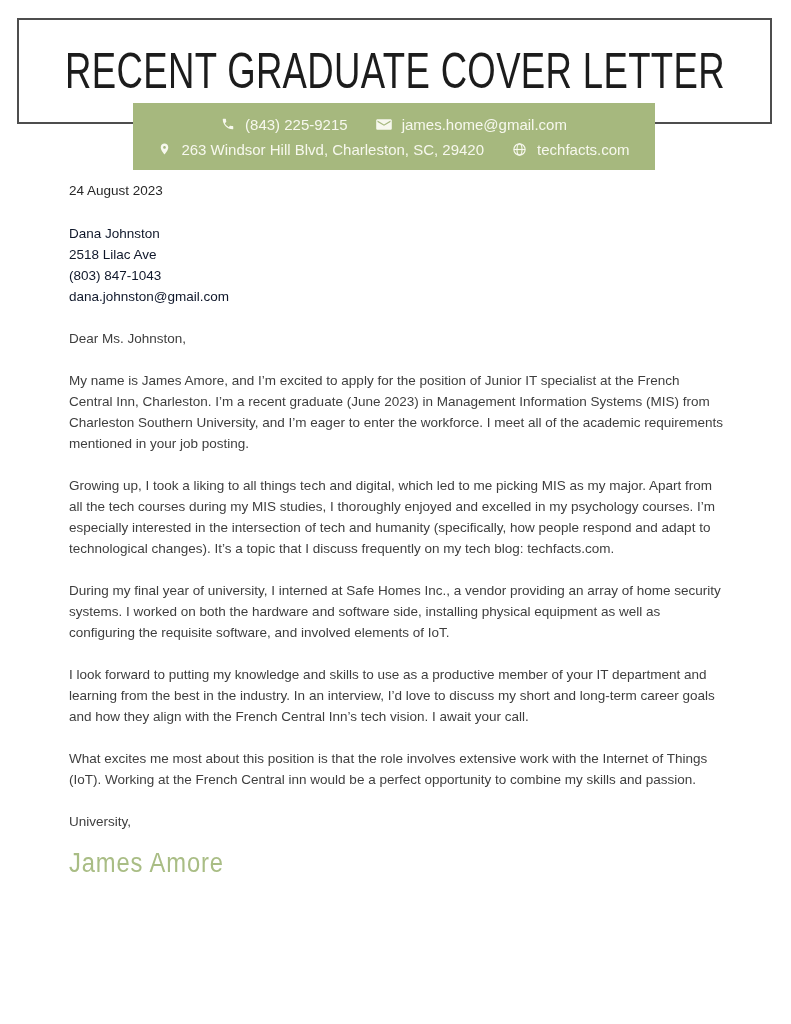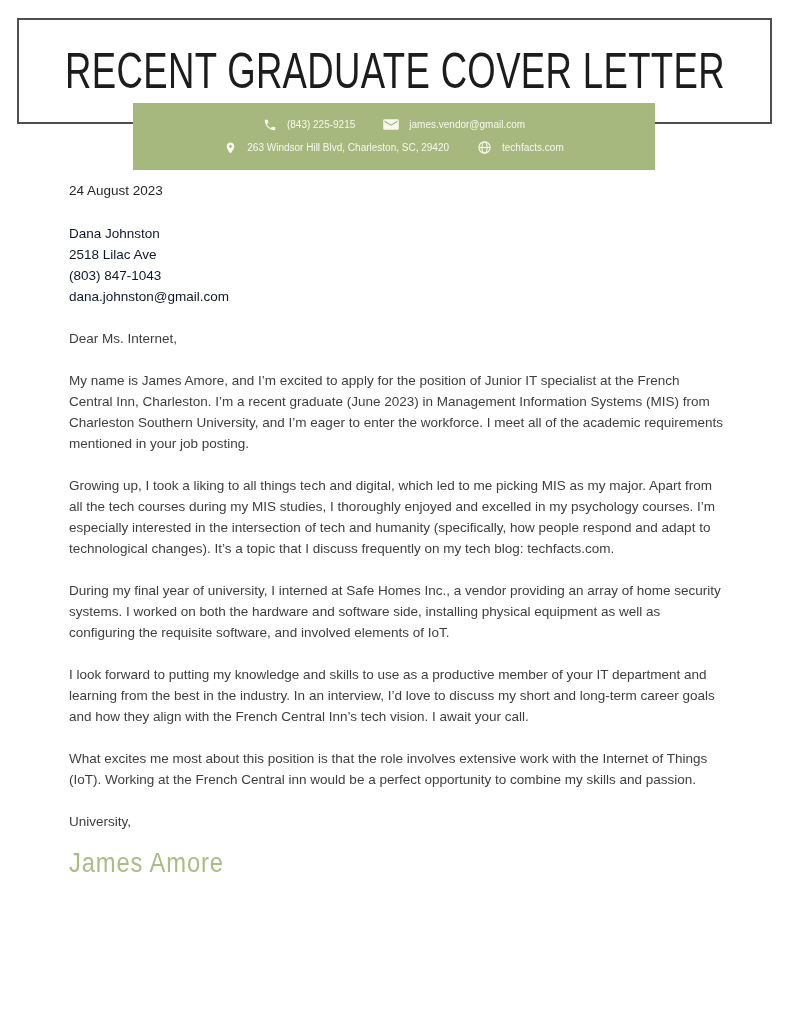--- a/index.html
+++ b/index.html
@@ -53,21 +53,21 @@
     display: flex;
     justify-content: center;
     align-items: center;
     gap: 28px;
   }
   .contact-item {
     display: flex;
     align-items: center;
     gap: 10px;
     color: #f7f8ee;
-    font-size: 10px;
+    font-size: 15px;
     white-space: nowrap;
   }
   .contact-item svg { display: block; flex: 0 0 auto; }
 
   
   .letter {
     position: absolute;
     left: 69px;
     top: 180px;
     width: 655px;
@@ -110,21 +110,21 @@
       <span class="contact-item">
         <svg width="14" height="14" viewBox="0 0 24 24" fill="#f7f8ee">
             <path d="M6.62 10.79c1.44 2.83 3.76 5.14 6.59 6.59l2.2-2.2c.27-.27.67-.36 1.02-.24 1.12.37 2.33.57 3.57.57.55 0 1 .45 1 1V20c0 .55-.45 1-1 1-9.39 0-17-7.61-17-17 0-.55.45-1 1-1h3.5c.55 0 1 .45 1 1 0 1.25.2 2.45.57 3.57.11.35.03.74-.25 1.02l-2.2 2.2z"></path>
           </svg>
         <span>(843) 225-9215</span>
       </span>
       <span class="contact-item">
         <svg width="16" height="13" viewBox="0 0 24 20" fill="#f7f8ee">
             <path d="M22 2H2C.9 2 0 2.9 0 4v12c0 1.1.9 2 2 2h20c1.1 0 2-.9 2-2V4c0-1.1-.9-2-2-2zm0 4l-10 6L2 6V4l10 6L22 4v2z"></path>
           </svg>
-        <span>james.vendor@gmail.com</span>
+        <span>james.home@gmail.com</span>
       </span>
     </div>
     <div class="contact-row">
       <span class="contact-item">
         <svg width="13" height="16" viewBox="0 0 24 24" fill="#f7f8ee">
             <path d="M12 2C8.13 2 5 5.13 5 9c0 5.25 7 13 7 13s7-7.75 7-13c0-3.87-3.13-7-7-7zm0 9.5c-1.38 0-2.5-1.12-2.5-2.5S10.62 6.5 12 6.5s2.5 1.12 2.5 2.5-1.12 2.5-2.5 2.5z"></path>
           </svg>
         <span>263 Windsor Hill Blvd, Charleston, SC, 29420</span>
       </span>
       <span class="contact-item">
@@ -141,21 +141,21 @@
   <div class="letter">
     <div class="date">24 August 2023</div>
 
     <div class="recipient">
       <div>Dana Johnston</div>
       <div>2518 Lilac Ave</div>
       <div>(803) 847-1043</div>
       <div>dana.johnston@gmail.com</div>
     </div>
 
-    <div class="salutation">Dear Ms. Internet,</div>
+    <div class="salutation">Dear Ms. Johnston,</div>
 
     <p class="para">My name is James Amore, and I’m excited to apply for the position of Junior IT specialist at the French Central Inn, Charleston. I’m a recent graduate (June 2023) in Management Information Systems (MIS) from Charleston Southern University, and I’m eager to enter the workforce. I meet all of the academic requirements mentioned in your job posting.</p>
     <p class="para">Growing up, I took a liking to all things tech and digital, which led to me picking MIS as my major. Apart from all the tech courses during my MIS studies, I thoroughly enjoyed and excelled in my psychology courses. I’m especially interested in the intersection of tech and humanity (specifically, how people respond and adapt to technological changes). It’s a topic that I discuss frequently on my tech blog: techfacts.com.</p>
     <p class="para">During my final year of university, I interned at Safe Homes Inc., a vendor providing an array of home security systems. I worked on both the hardware and software side, installing physical equipment as well as configuring the requisite software, and involved elements of IoT.</p>
     <p class="para">I look forward to putting my knowledge and skills to use as a productive member of your IT department and learning from the best in the industry. In an interview, I’d love to discuss my short and long-term career goals and how they align with the French Central Inn’s tech vision. I await your call.</p>
     <p class="para">What excites me most about this position is that the role involves extensive work with the Internet of Things (IoT). Working at the French Central inn would be a perfect opportunity to combine my skills and passion.</p>
 
     <div class="closing">University,</div>
     <div class="signature" id="signature" style="color: rgb(169, 189, 133);">James Amore</div>
   </div>

